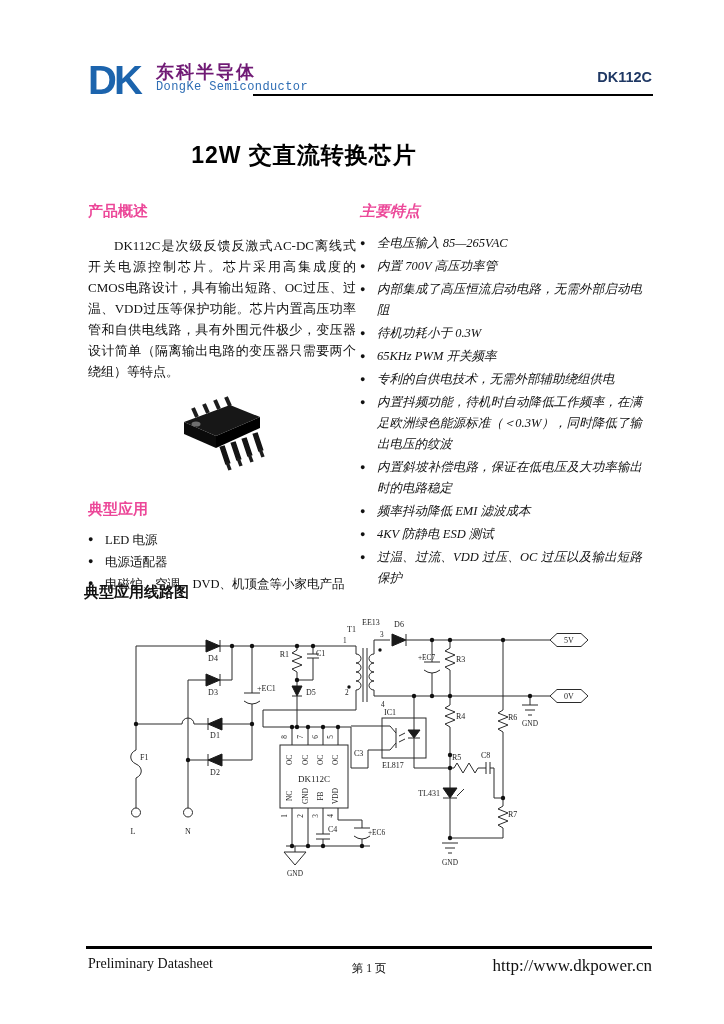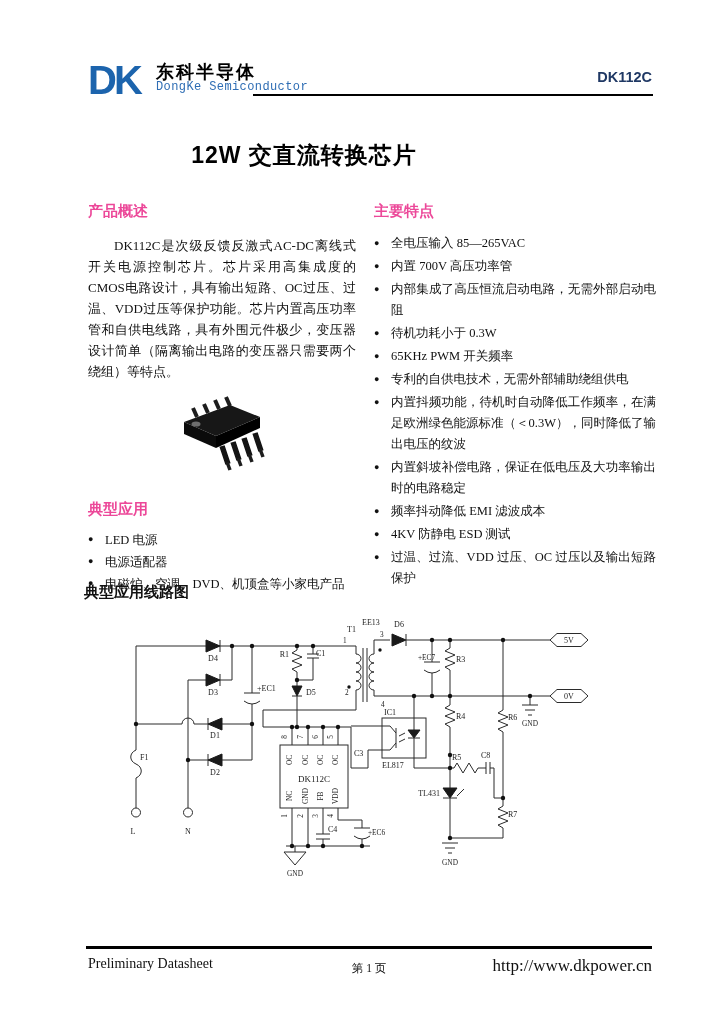--- a/index.html
+++ b/index.html
@@ -2,31 +2,31 @@
 <html><head>
 <meta charset="utf-8">
 <style>
   html,body{margin:0;padding:0;background:#fff;}
   body{width:724px;height:1024px;position:relative;font-family:"Liberation Serif",serif;color:#111;overflow:hidden;}
   .abs{position:absolute;}
 
   
   .logo-wrap{left:88px;top:56px;display:flex;align-items:flex-start;}
   .company-block{margin-left:6px;padding-top:6px;}
-  .company-cn{font-family:"Liberation Sans",sans-serif;font-weight:bold;font-size:18px;color:#000000;letter-spacing:2px;line-height:20px;}
+  .company-cn{font-family:"Liberation Sans",sans-serif;font-weight:bold;font-size:18px;color:#701a75;letter-spacing:2px;line-height:20px;}
   .company-en{font-family:"Liberation Mono",monospace;font-size:12px;color:#2e6db4;letter-spacing:.4px;line-height:10px;}
   .part-number{right:72px;top:69px;font-family:"Liberation Sans",sans-serif;font-weight:bold;font-size:14.5px;color:#1f3864;}
   .header-rule{left:253px;top:94px;width:400px;height:2px;background:#000;}
 
   
   .doc-title{left:0;top:140px;width:608px;text-align:center;font-family:"Liberation Sans",sans-serif;font-weight:bold;font-size:23px;letter-spacing:1px;color:#000;}
 
   
   .col-left{left:88px;top:202px;width:268px;}
-  .col-right{left:374px;top:202px;width:282px;}
+  .col-right{left:360px;top:202px;width:282px;font-style:italic;}
   h2.sec{margin:0;font-family:"Liberation Sans",sans-serif;font-weight:bold;font-size:15px;color:#ec4899;}
   .overview-body{margin-top:14px;font-size:13px;line-height:21px;text-align:justify;text-indent:2em;}
   .chip-figure{margin:12px auto 0 auto;width:112px;display:block;}
   .apps-block{margin-top:26px;}
   ul.blist{list-style:none;margin:10px 0 0 0;padding:0;}
   ul.blist li{position:relative;padding-left:17px;font-size:12.5px;line-height:22px;}
   ul.flist{list-style:none;margin:12px 0 0 0;padding:0;}
   ul.flist li{position:relative;padding-left:17px;font-size:12.5px;line-height:21px;margin-bottom:2px;text-align:justify;}
   .bullet{position:absolute;left:0;top:0;font-size:9px;line-height:21px;}
 

